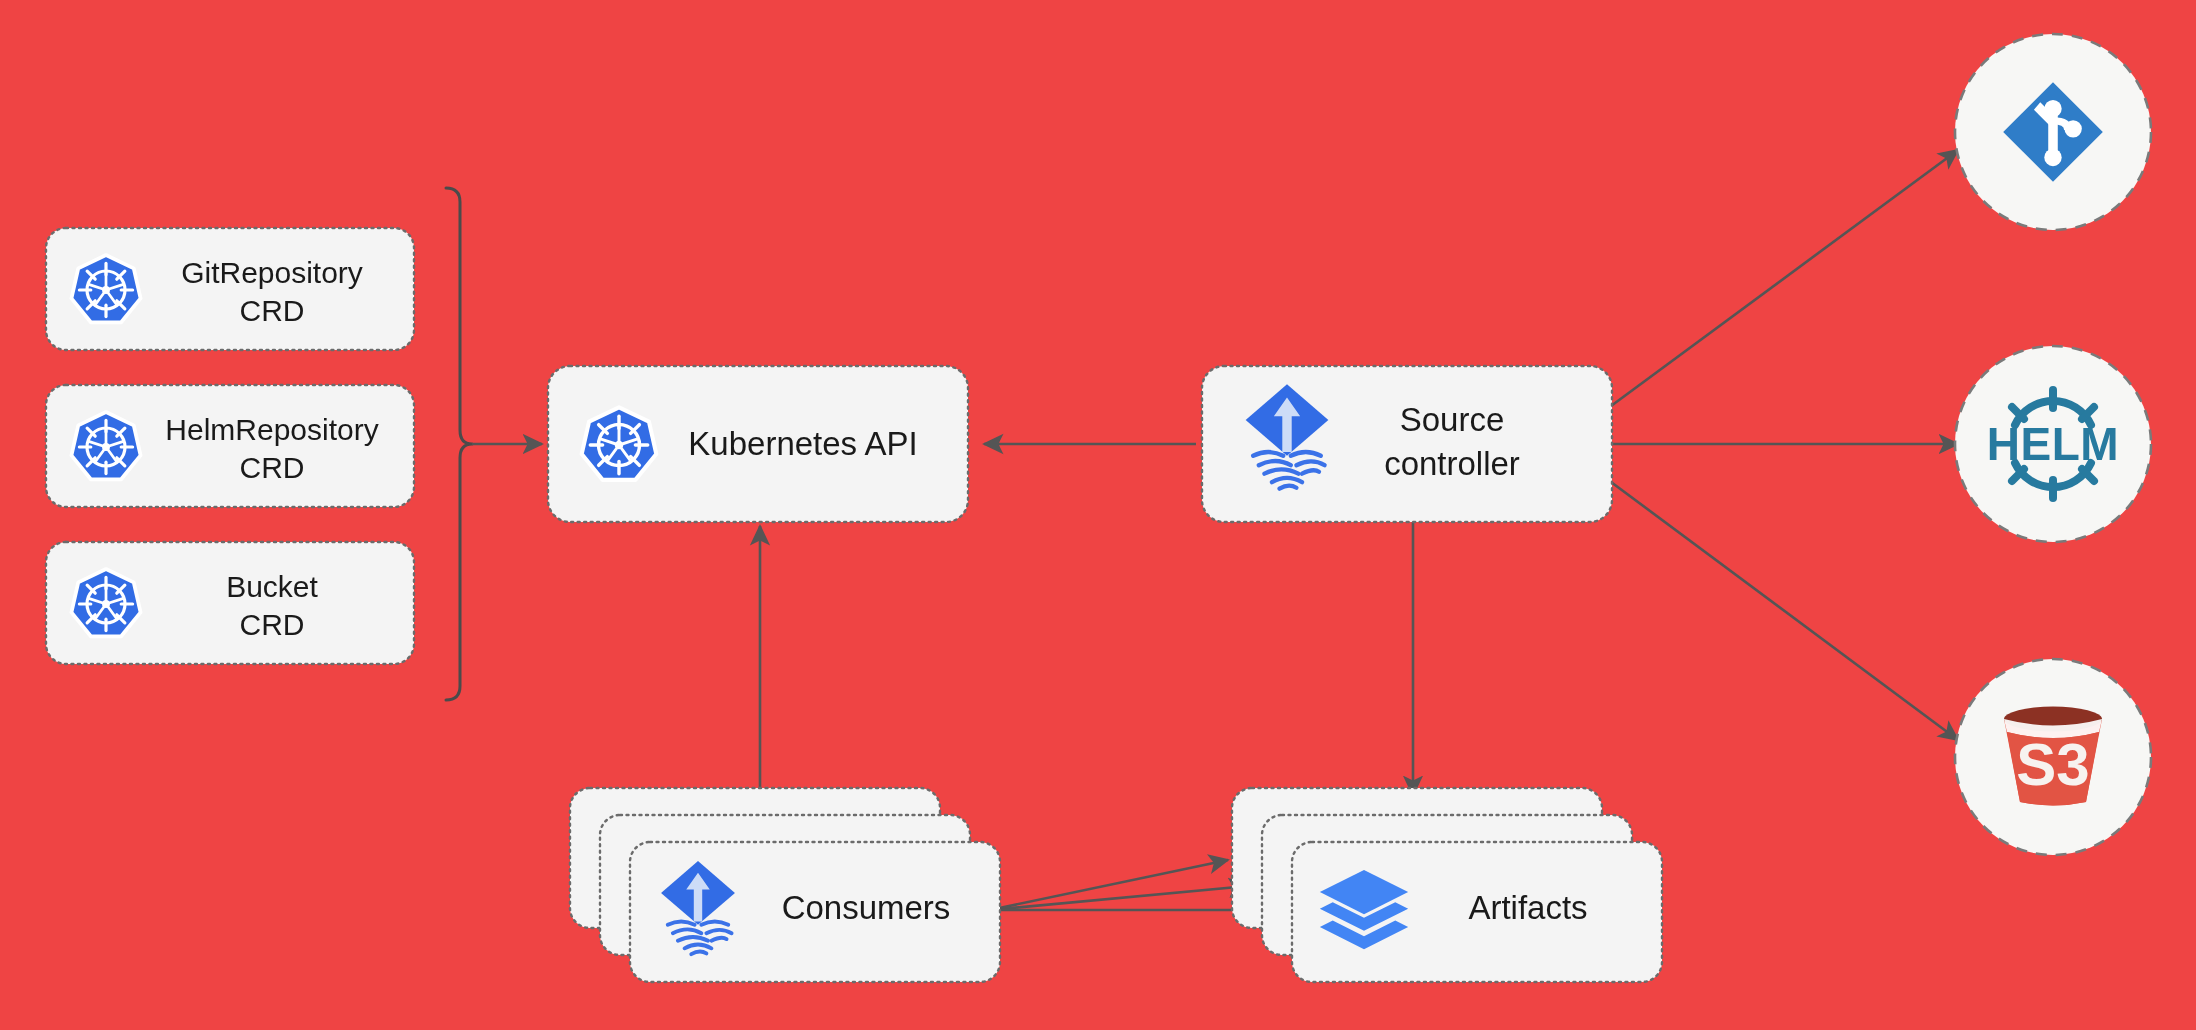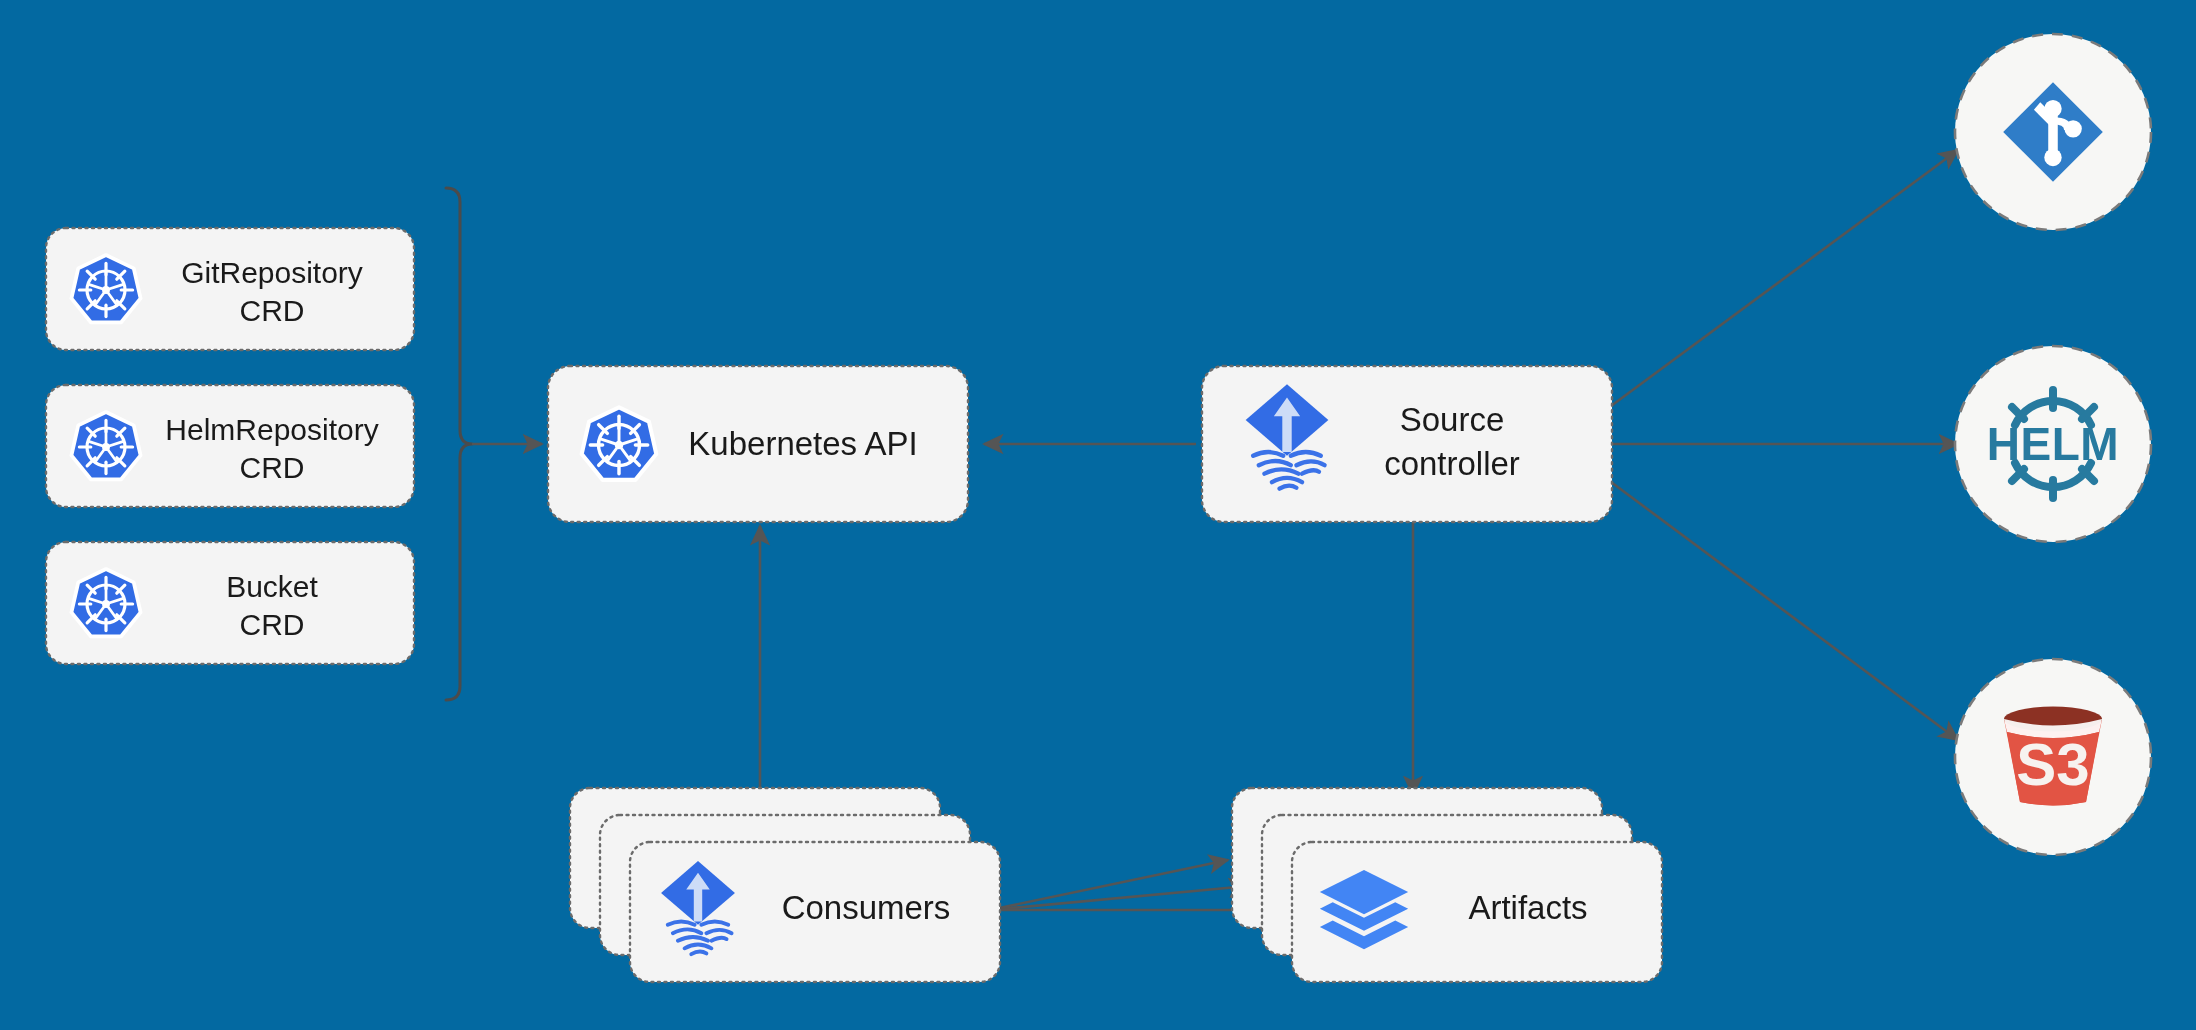--- a/index.html
+++ b/index.html
@@ -8,21 +8,21 @@
     padding: 0;
     background: #ffffff;
   }
   body {
     font-family: "Liberation Sans", sans-serif;
   }
   #diagram-root {
     position: relative;
     width: 2196px;
     height: 1030px;
-    background: #0369a1;
+    background: #ef4444;
     overflow: hidden;
   }
   svg.canvas {
     position: absolute;
     top: 0;
     left: 0;
     width: 2196px;
     height: 1030px;
     display: block;
   }

